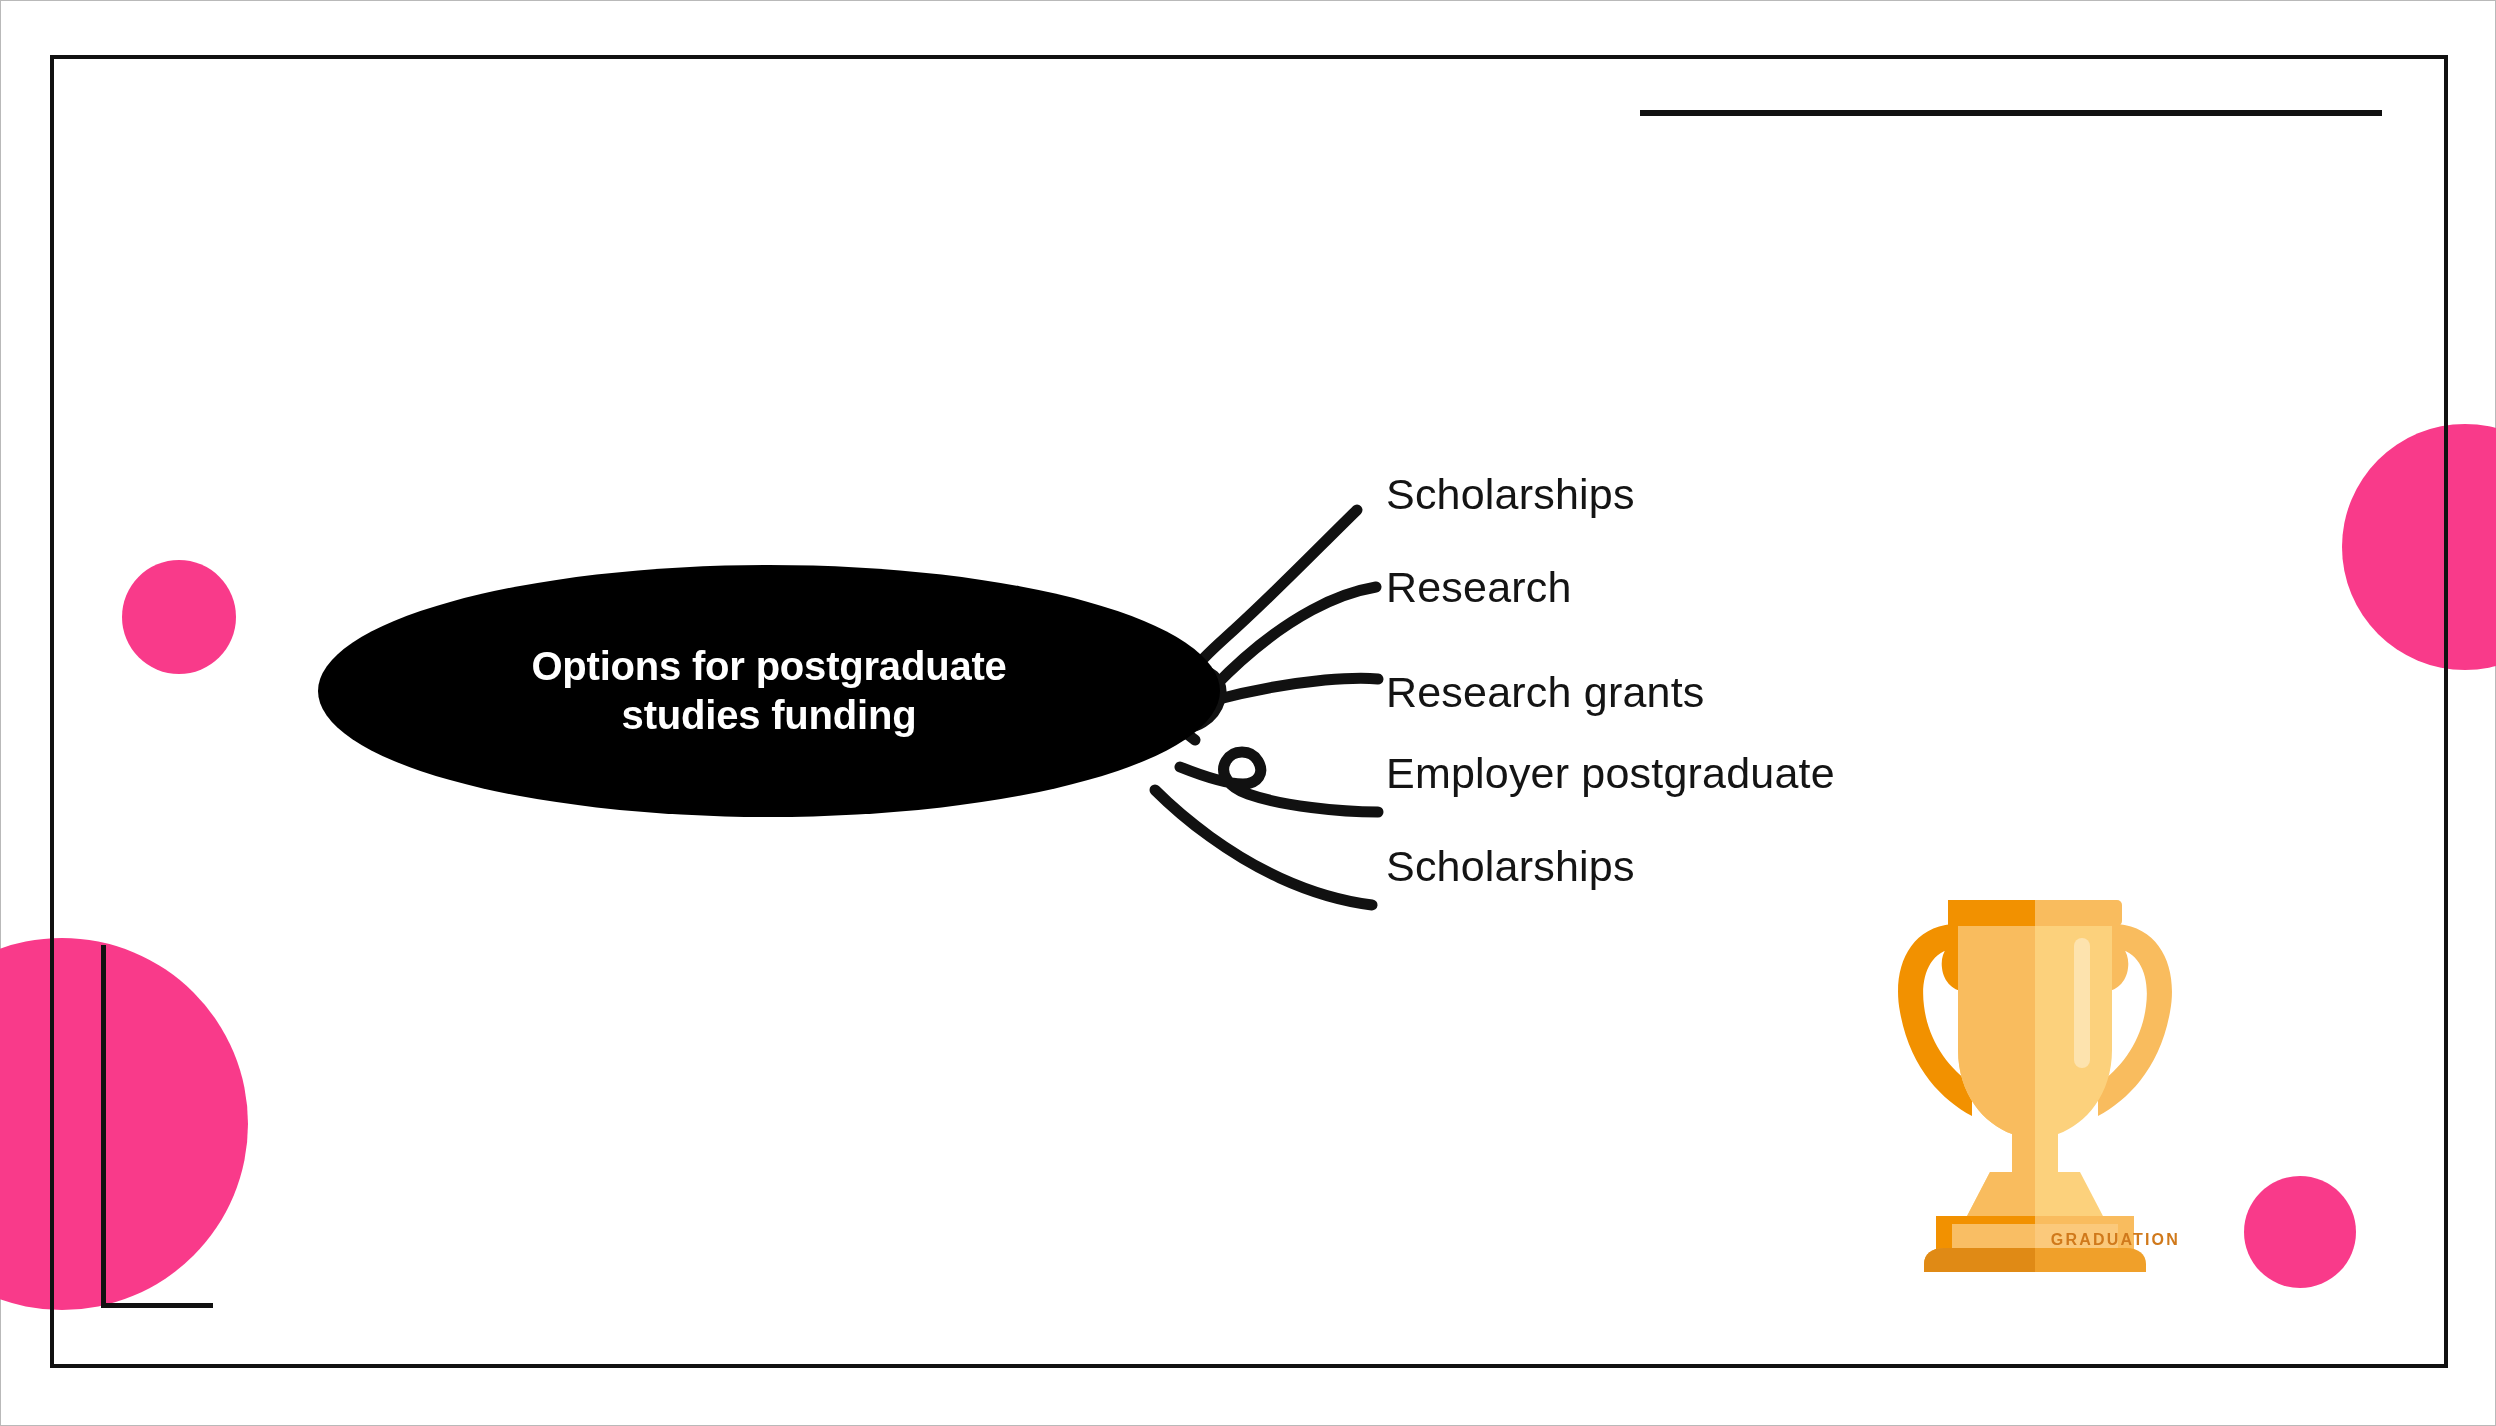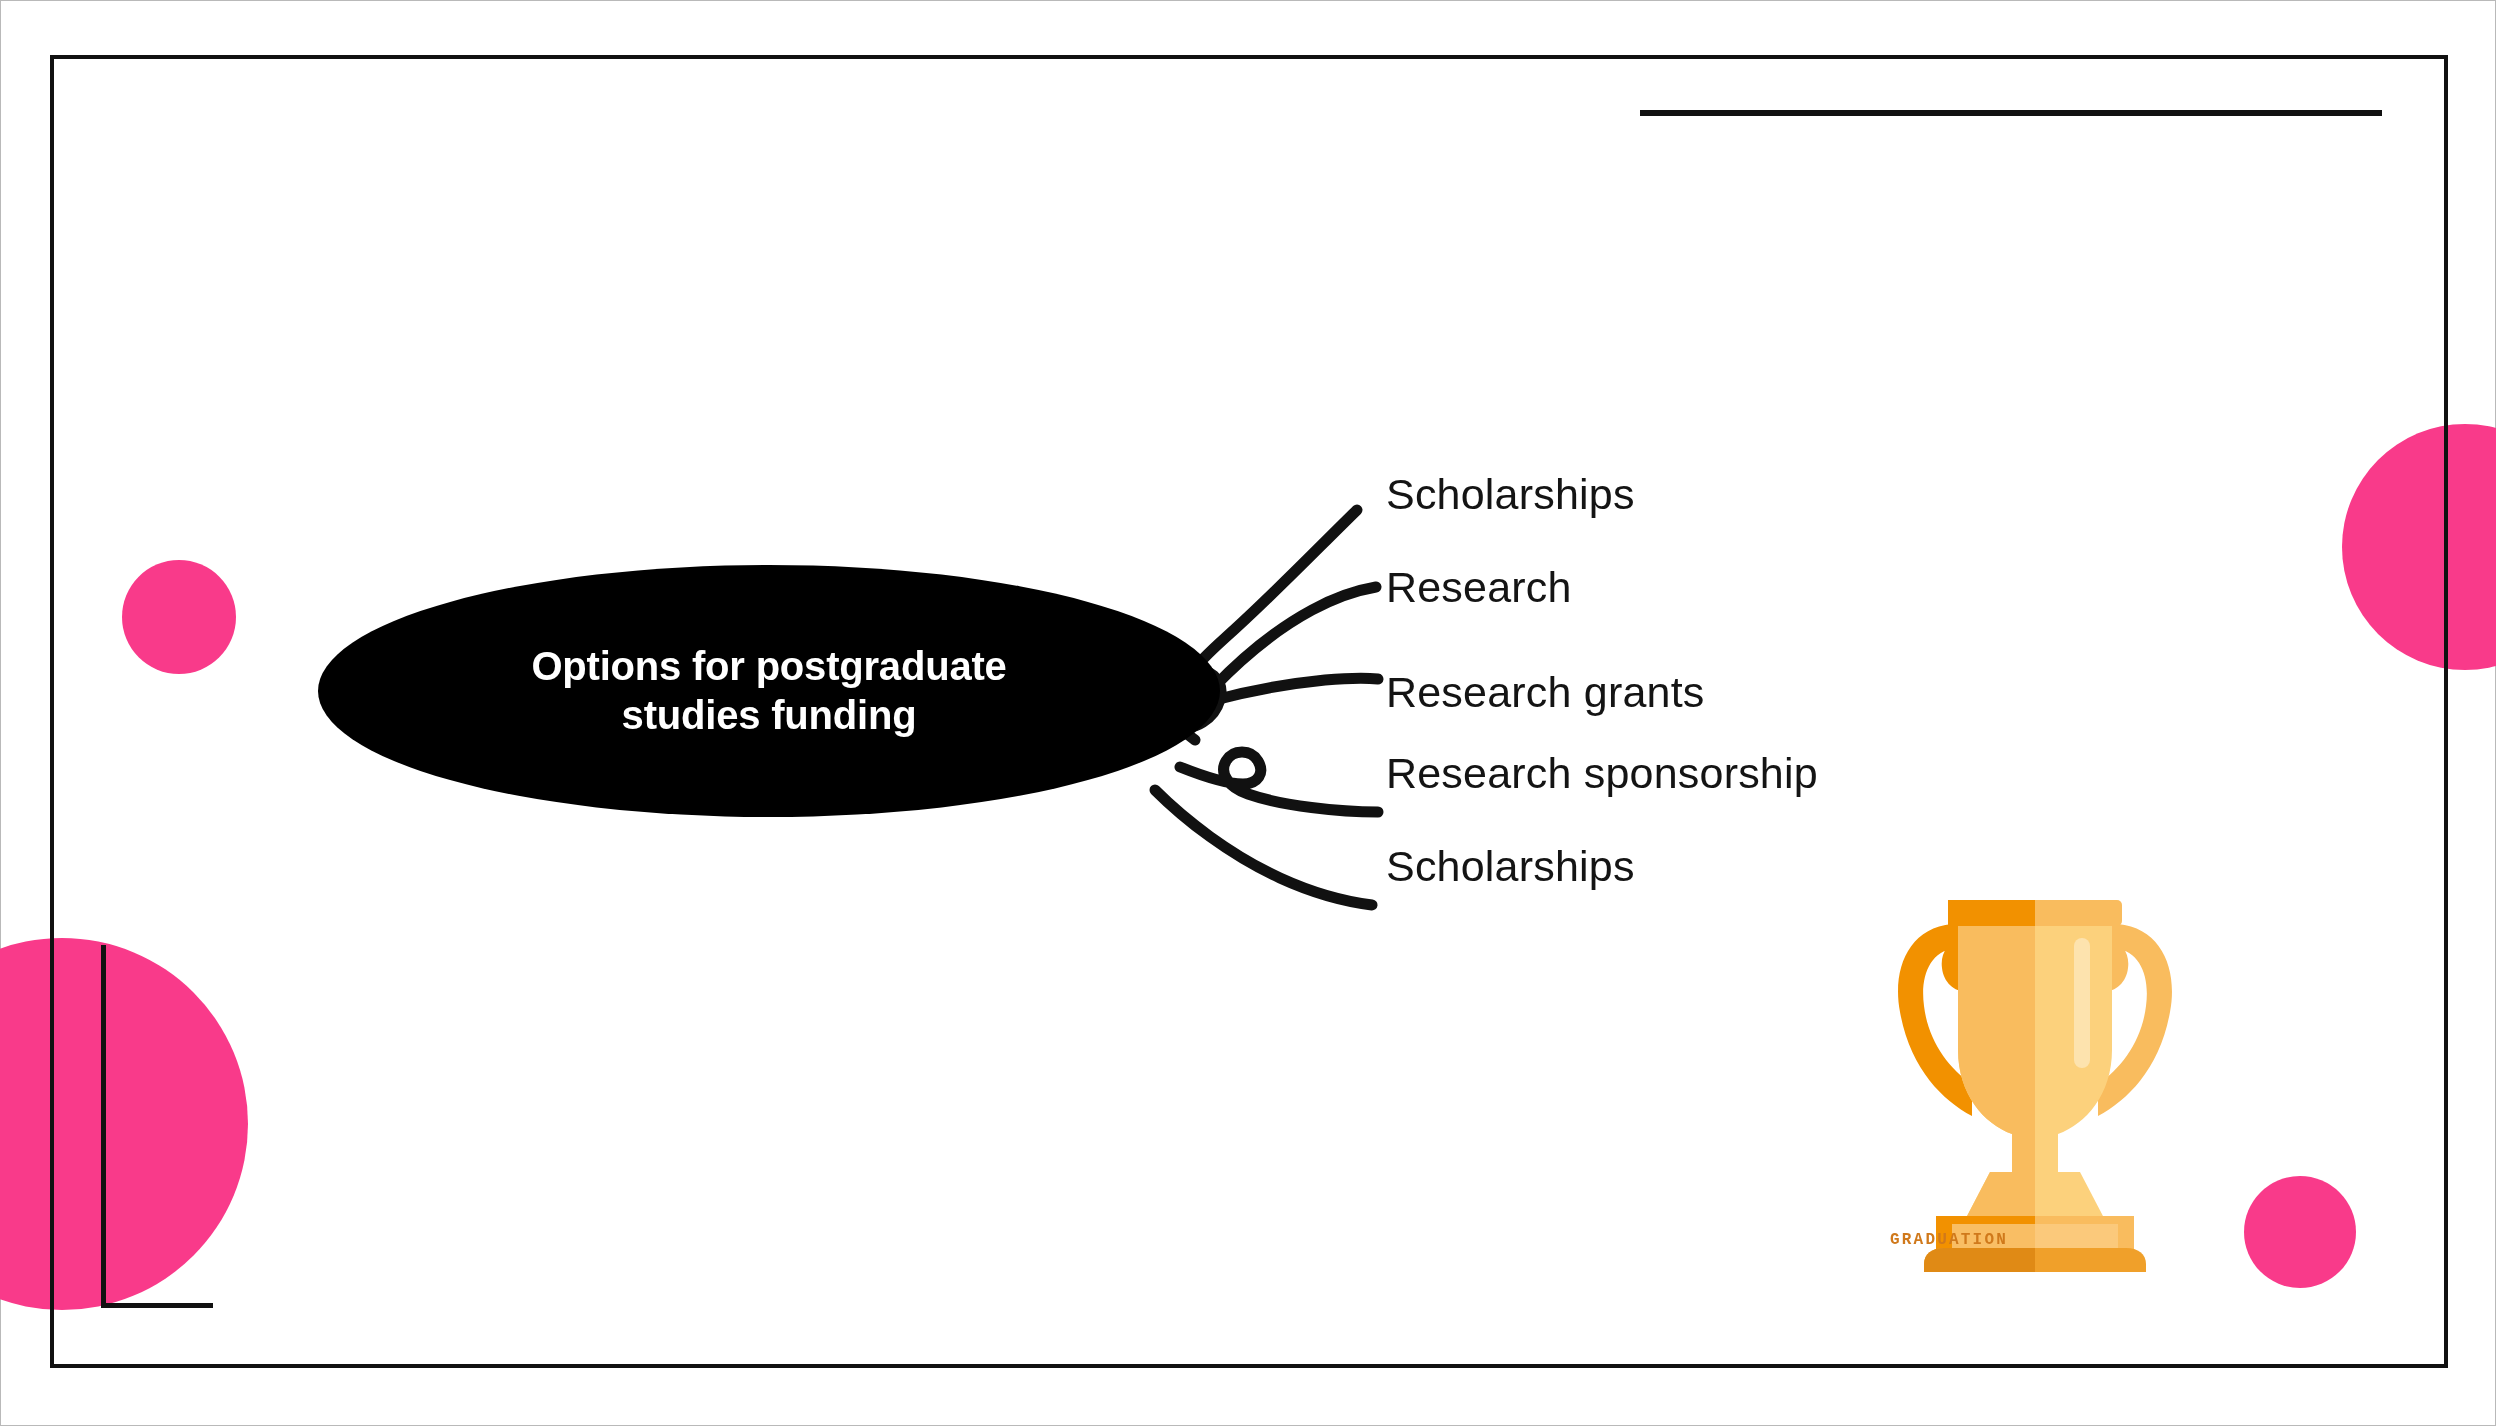--- a/index.html
+++ b/index.html
@@ -130,26 +130,26 @@
     left: 1890px;
     top: 872px;
     width: 290px;
     height: 420px;
   }
   .trophy-plaque-text {
     position: absolute;
     left: 0;
     top: 359px;
     width: 290px;
-    text-align: left;
+    text-align: right;
     font-size: 16px;
     font-weight: bold;
     letter-spacing: 2.2px;
     color: #d0791b;
-    font-family: Liberation Mono, monospace;
+    font-family: Liberation Sans, sans-serif;
   }
 </style>
 </head>
 <body>
 
 <div id="slide">
 
   <div class="page-edge"></div>
 
   <div class="dot dot-bottomleft" style="background: rgb(249, 58, 138);"></div>
@@ -200,21 +200,21 @@
   <div class="hub" style="background: #000000;">
     <div class="hub-label">
       <span>Options for postgraduate</span><br>
       <span>studies funding</span>
     </div>
   </div>
 
   <div class="branch-label bl-0">Scholarships</div>
   <div class="branch-label bl-1">Research</div>
   <div class="branch-label bl-2">Research grants</div>
-  <div class="branch-label bl-3">Research sponsorship</div>
+  <div class="branch-label bl-3">Employer postgraduate</div>
   <div class="branch-label bl-4">Scholarships</div>
 
   <div class="trophy">
     <svg width="290" height="420" viewBox="0 0 290 420" xmlns="http://www.w3.org/2000/svg">
 
       <path d="M62 52 C18 56 2 98 10 140 C20 196 52 228 82 244
                L82 212 C58 196 38 168 34 134 C30 104 40 80 64 76
                C82 73 92 86 90 98 C88 108 78 112 72 106
                C66 100 68 92 74 90 L70 66 C58 70 50 82 52 96
                C54 114 70 124 86 118 C102 112 108 94 104 78

